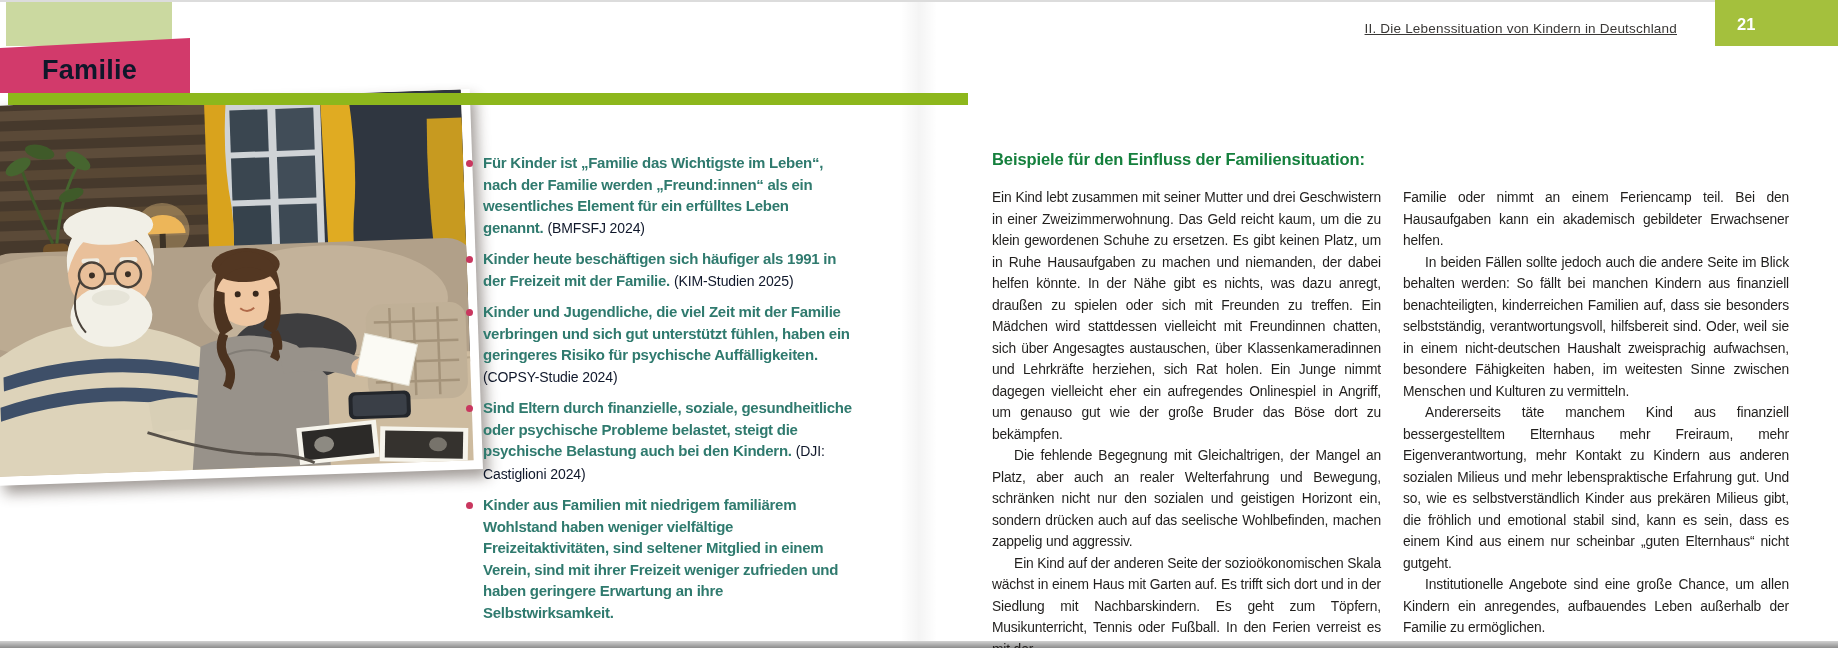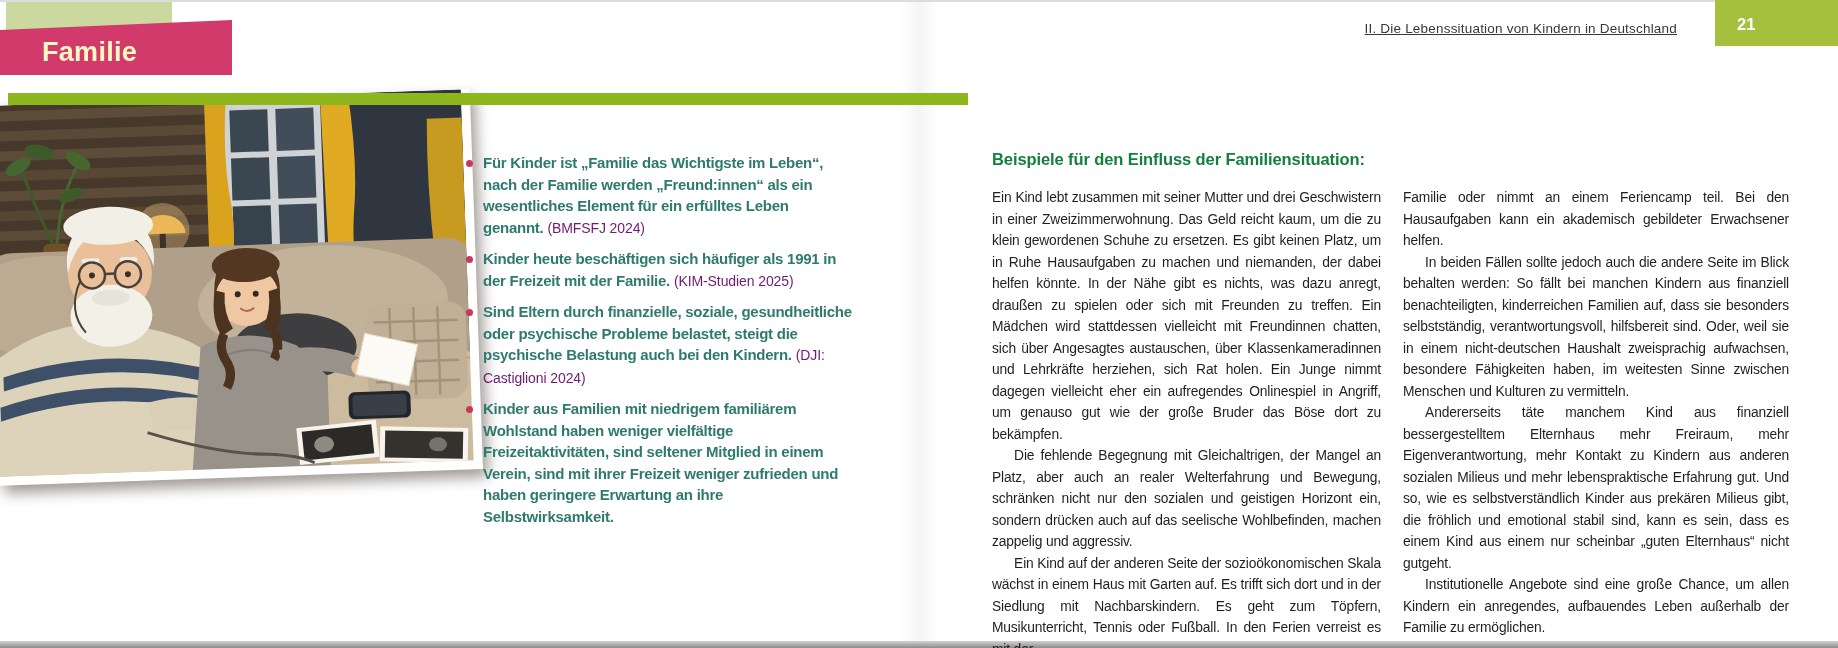--- a/index.html
+++ b/index.html
@@ -10,23 +10,23 @@
   }
   
   .edge-top{position:absolute;top:0;left:0;right:0;height:2px;background:#dcdcdc;}
   .edge-bottom{position:absolute;bottom:0;left:0;right:0;height:7px;
     background:linear-gradient(to bottom,#d2d2d2,#8c8c8c);}
   .gutter{position:absolute;top:2px;bottom:7px;left:901px;width:36px;
     background:linear-gradient(to right,rgba(0,0,0,0) 0%,rgba(0,0,0,0.045) 50%,rgba(0,0,0,0) 100%);}
 
   
   .tab-pale{position:absolute;left:6px;top:2px;width:166px;height:44px;background:#cbd9a0;}
-  .banner{position:absolute;left:0;top:20px;width:232px;height:55px;background:#d23a6b;
+  .banner{position:absolute;left:0;top:38px;width:190px;height:55px;background:#d23a6b;
     clip-path:polygon(0 10px,100% 0,100% 100%,0 100%);
-    color:#fef9c3;font-weight:bold;font-size:27px;letter-spacing:.3px;
+    color:#0f172a;font-weight:bold;font-size:27px;letter-spacing:.3px;
     display:flex;align-items:center;box-sizing:border-box;padding:10px 0 0 42px;z-index:5;}
   .lime-bar{position:absolute;left:8px;top:93px;width:960px;height:12px;background:#8db71c;z-index:6;}
 
   
   .chapter-head{position:absolute;top:21px;right:161px;font-size:13.5px;color:#3a3836;
     letter-spacing:.2px;white-space:nowrap;text-decoration:underline;}
   .pagenum-box{position:absolute;left:1715px;top:0;width:123px;height:46px;background:#a4c03d;
     color:#fff;font-weight:bold;font-size:16.5px;display:flex;align-items:center;
     box-sizing:border-box;padding:6px 0 3px 22px;}
 
@@ -36,21 +36,21 @@
     box-sizing:border-box;padding:0 9px 9px 0;z-index:4;
     box-shadow:5px 8px 14px rgba(45,32,22,.45);}
   .photo-wrap svg{display:block;width:475px;height:371px;}
 
   
   .bullets{position:absolute;left:466px;top:152px;width:386px;z-index:7;}
   .bullets ul{list-style:none;margin:0;padding:0;}
   .bullets li{position:relative;padding-left:17px;margin:0 0 9px 0;
     color:#2f7a6e;font-weight:bold;font-size:15px;line-height:21.5px;letter-spacing:-.25px;}
   .dot{position:absolute;left:0;top:8px;width:7px;height:7px;border-radius:50%;background:#c9375f;}
-  .cite{font-weight:normal;font-size:14px;color:#701a75;letter-spacing:-.1px;}
+  .cite{font-weight:normal;font-size:14px;color:#0f172a;letter-spacing:-.1px;}
 
   
   .article-heading{position:absolute;left:992px;top:150px;width:400px;
     font-size:16.5px;font-weight:bold;color:#15803d;letter-spacing:-.1px;}
   .col{position:absolute;top:187px;width:389px;color:#211f1d;
     font-size:13.8px;line-height:21.5px;text-align:justify;letter-spacing:-.15px;hyphens:auto;}
   .col-a{left:992px;}
   .col-b{left:1403px;width:386px;}
   .col p{margin:0;}
   .col p.indent{text-indent:1.6em;}
@@ -209,20 +209,25 @@
       <span>Für Kinder ist „Familie das Wichtigste im Leben“, nach der Familie werden „Freund:innen“ als ein wesentliches Element für ein erfülltes Leben genannt.</span>
       <span class="cite">(BMFSFJ 2024)</span>
     </li>
     <li>
       <span class="dot"></span>
       <span>Kinder heute beschäftigen sich häufiger als 1991 in der Freizeit mit der Familie.</span>
       <span class="cite">(KIM-Studien 2025)</span>
     </li>
     <li>
       <span class="dot"></span>
+      <span>Kinder und Jugendliche, die viel Zeit mit der Familie verbringen und sich gut unterstützt fühlen, haben ein geringeres Risiko für psychische Auffälligkeiten.</span>
+      <span class="cite">(COPSY-Studie 2024)</span>
+    </li>
+    <li>
+      <span class="dot"></span>
       <span>Sind Eltern durch finanzielle, soziale, gesundheitliche oder psychische Probleme belastet, steigt die psychische Belastung auch bei den Kindern.</span>
       <span class="cite">(DJI: Castiglioni 2024)</span>
     </li>
     <li>
       <span class="dot"></span>
       <span>Kinder aus Familien mit niedrigem familiärem Wohlstand haben weniger vielfältige Freizeitaktivitäten, sind seltener Mitglied in einem Verein, sind mit ihrer Freizeit weniger zufrieden und haben geringere Erwartung an ihre Selbstwirksamkeit.</span>
       
     </li>
   </ul>
 </div>

